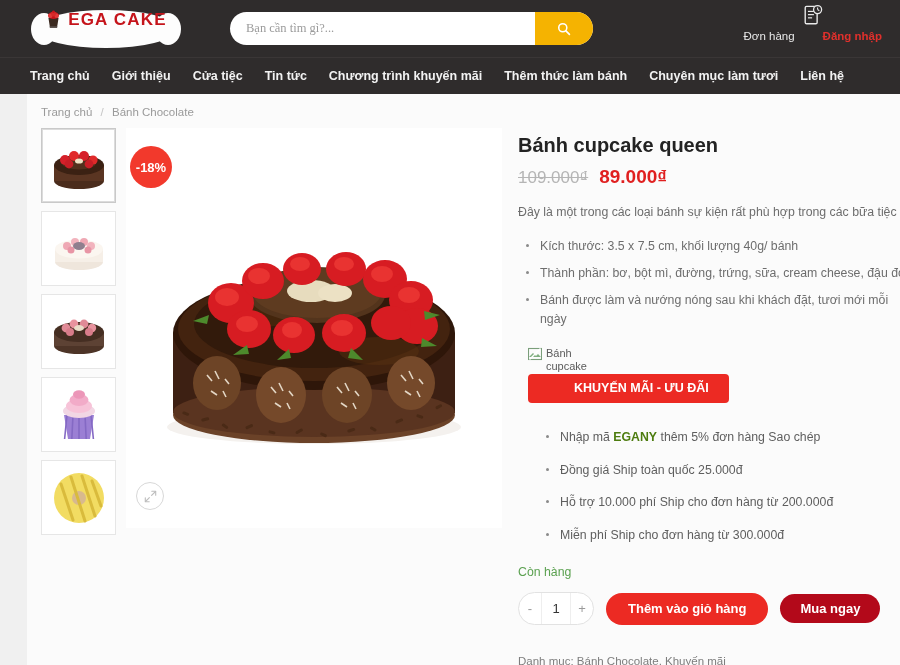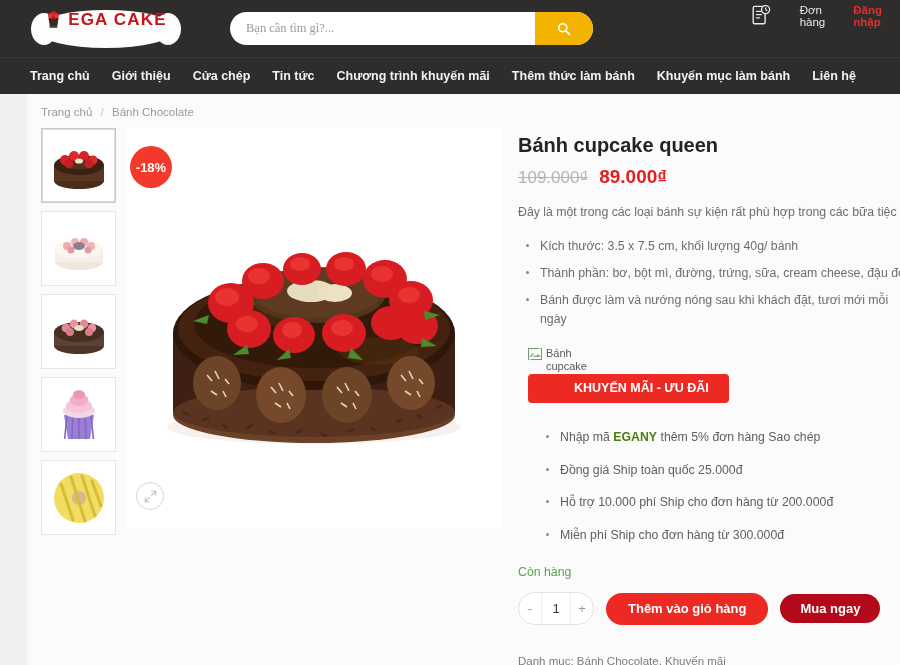--- a/index.html
+++ b/index.html
@@ -55,21 +55,21 @@
   }
   .search-input::placeholder { color: #9b9b9b; }
   .search-btn {
     width: 58px; height: 33px;
     background: #f5b301; border: none; cursor: pointer;
     display: flex; align-items: center; justify-content: center;
   }
 
   .header-actions {
     position: absolute; right: 18px; top: 4px;
-    display: flex; flex-direction: row; align-items: flex-start; margin-left: 20px;
+    display: flex; flex-direction: column; align-items: flex-start; margin-left: 20px;
   }
   .order-icon-row { display:flex; justify-content:center; width:100%; margin-bottom: 2px; }
   .header-links { display: flex; align-items: center; gap: 12px; }
   .hdr-link { font-size: 11.5px; color: #e8e8e8; cursor: pointer; text-decoration: none; }
   .hdr-link.accent { color: #e0302c; font-weight: bold; padding-left: 16px; }
 
   
   .nav {
     width: 900px; height: 37px;
     background: #2f2c2c;
@@ -257,25 +257,25 @@
     <div class="header-links">
       <span class="hdr-link">Đơn hàng</span>
       <span class="hdr-link accent">Đăng nhập</span>
     </div>
   </div>
 </div>
 
 <div class="nav">
   <span class="nav-item">Trang chủ</span>
   <span class="nav-item">Giới thiệu</span>
-  <span class="nav-item">Cửa chép</span>
+  <span class="nav-item">Cửa tiệc</span>
   <span class="nav-item">Tin tức</span>
   <span class="nav-item">Chương trình khuyến mãi</span>
   <span class="nav-item">Thêm thức làm bánh</span>
-  <span class="nav-item">Khuyến mục làm bánh</span>
+  <span class="nav-item">Chuyên mục làm tươi</span>
   <span class="nav-item">Liên hệ</span>
 </div>
 
 <div class="page">
 
   <div class="breadcrumb">
     <span class="bc-item">Trang chủ</span>
     <span class="bc-sep">/</span>
     <span class="bc-item">Bánh Chocolate</span>
   </div>

